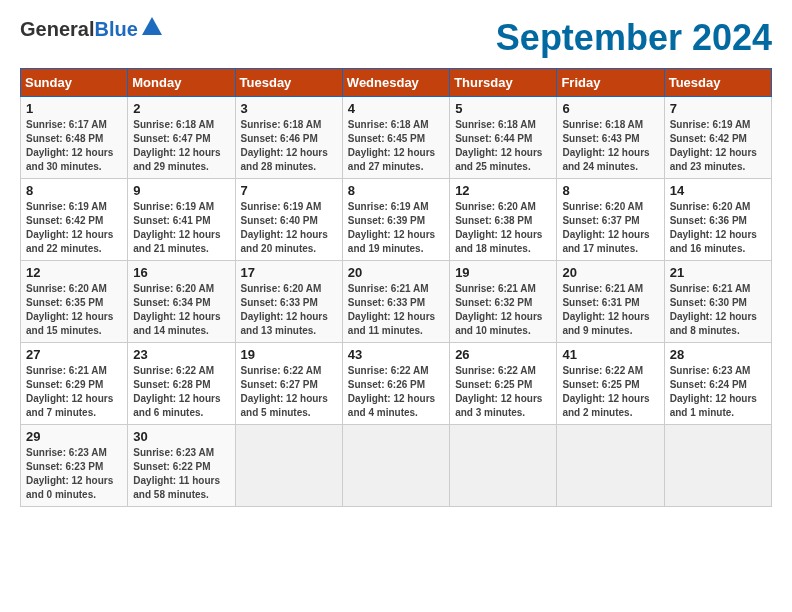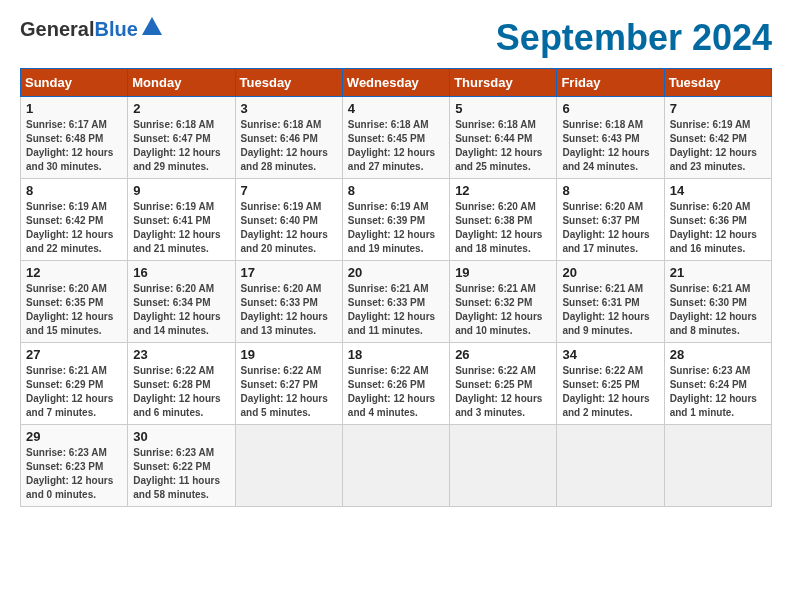--- a/index.html
+++ b/index.html
@@ -226,29 +226,29 @@
           </td>
           <td>
             <span class="day-num">23</span>
             <div class="day-detail">Sunrise: 6:22 AM<br>Sunset: 6:28 PM<br>Daylight: 12 hours<br>and 6 minutes.</div>
           </td>
           <td>
             <span class="day-num">19</span>
             <div class="day-detail">Sunrise: 6:22 AM<br>Sunset: 6:27 PM<br>Daylight: 12 hours<br>and 5 minutes.</div>
           </td>
           <td>
-            <span class="day-num">18</span>
+            <span class="day-num">43</span>
             <div class="day-detail">Sunrise: 6:22 AM<br>Sunset: 6:26 PM<br>Daylight: 12 hours<br>and 4 minutes.</div>
           </td>
           <td>
             <span class="day-num">26</span>
             <div class="day-detail">Sunrise: 6:22 AM<br>Sunset: 6:25 PM<br>Daylight: 12 hours<br>and 3 minutes.</div>
           </td>
           <td>
-            <span class="day-num">34</span>
+            <span class="day-num">41</span>
             <div class="day-detail">Sunrise: 6:22 AM<br>Sunset: 6:25 PM<br>Daylight: 12 hours<br>and 2 minutes.</div>
           </td>
           <td>
             <span class="day-num">28</span>
             <div class="day-detail">Sunrise: 6:23 AM<br>Sunset: 6:24 PM<br>Daylight: 12 hours<br>and 1 minute.</div>
           </td>
         </tr>
         <tr>
           <td>
             <span class="day-num">29</span>

